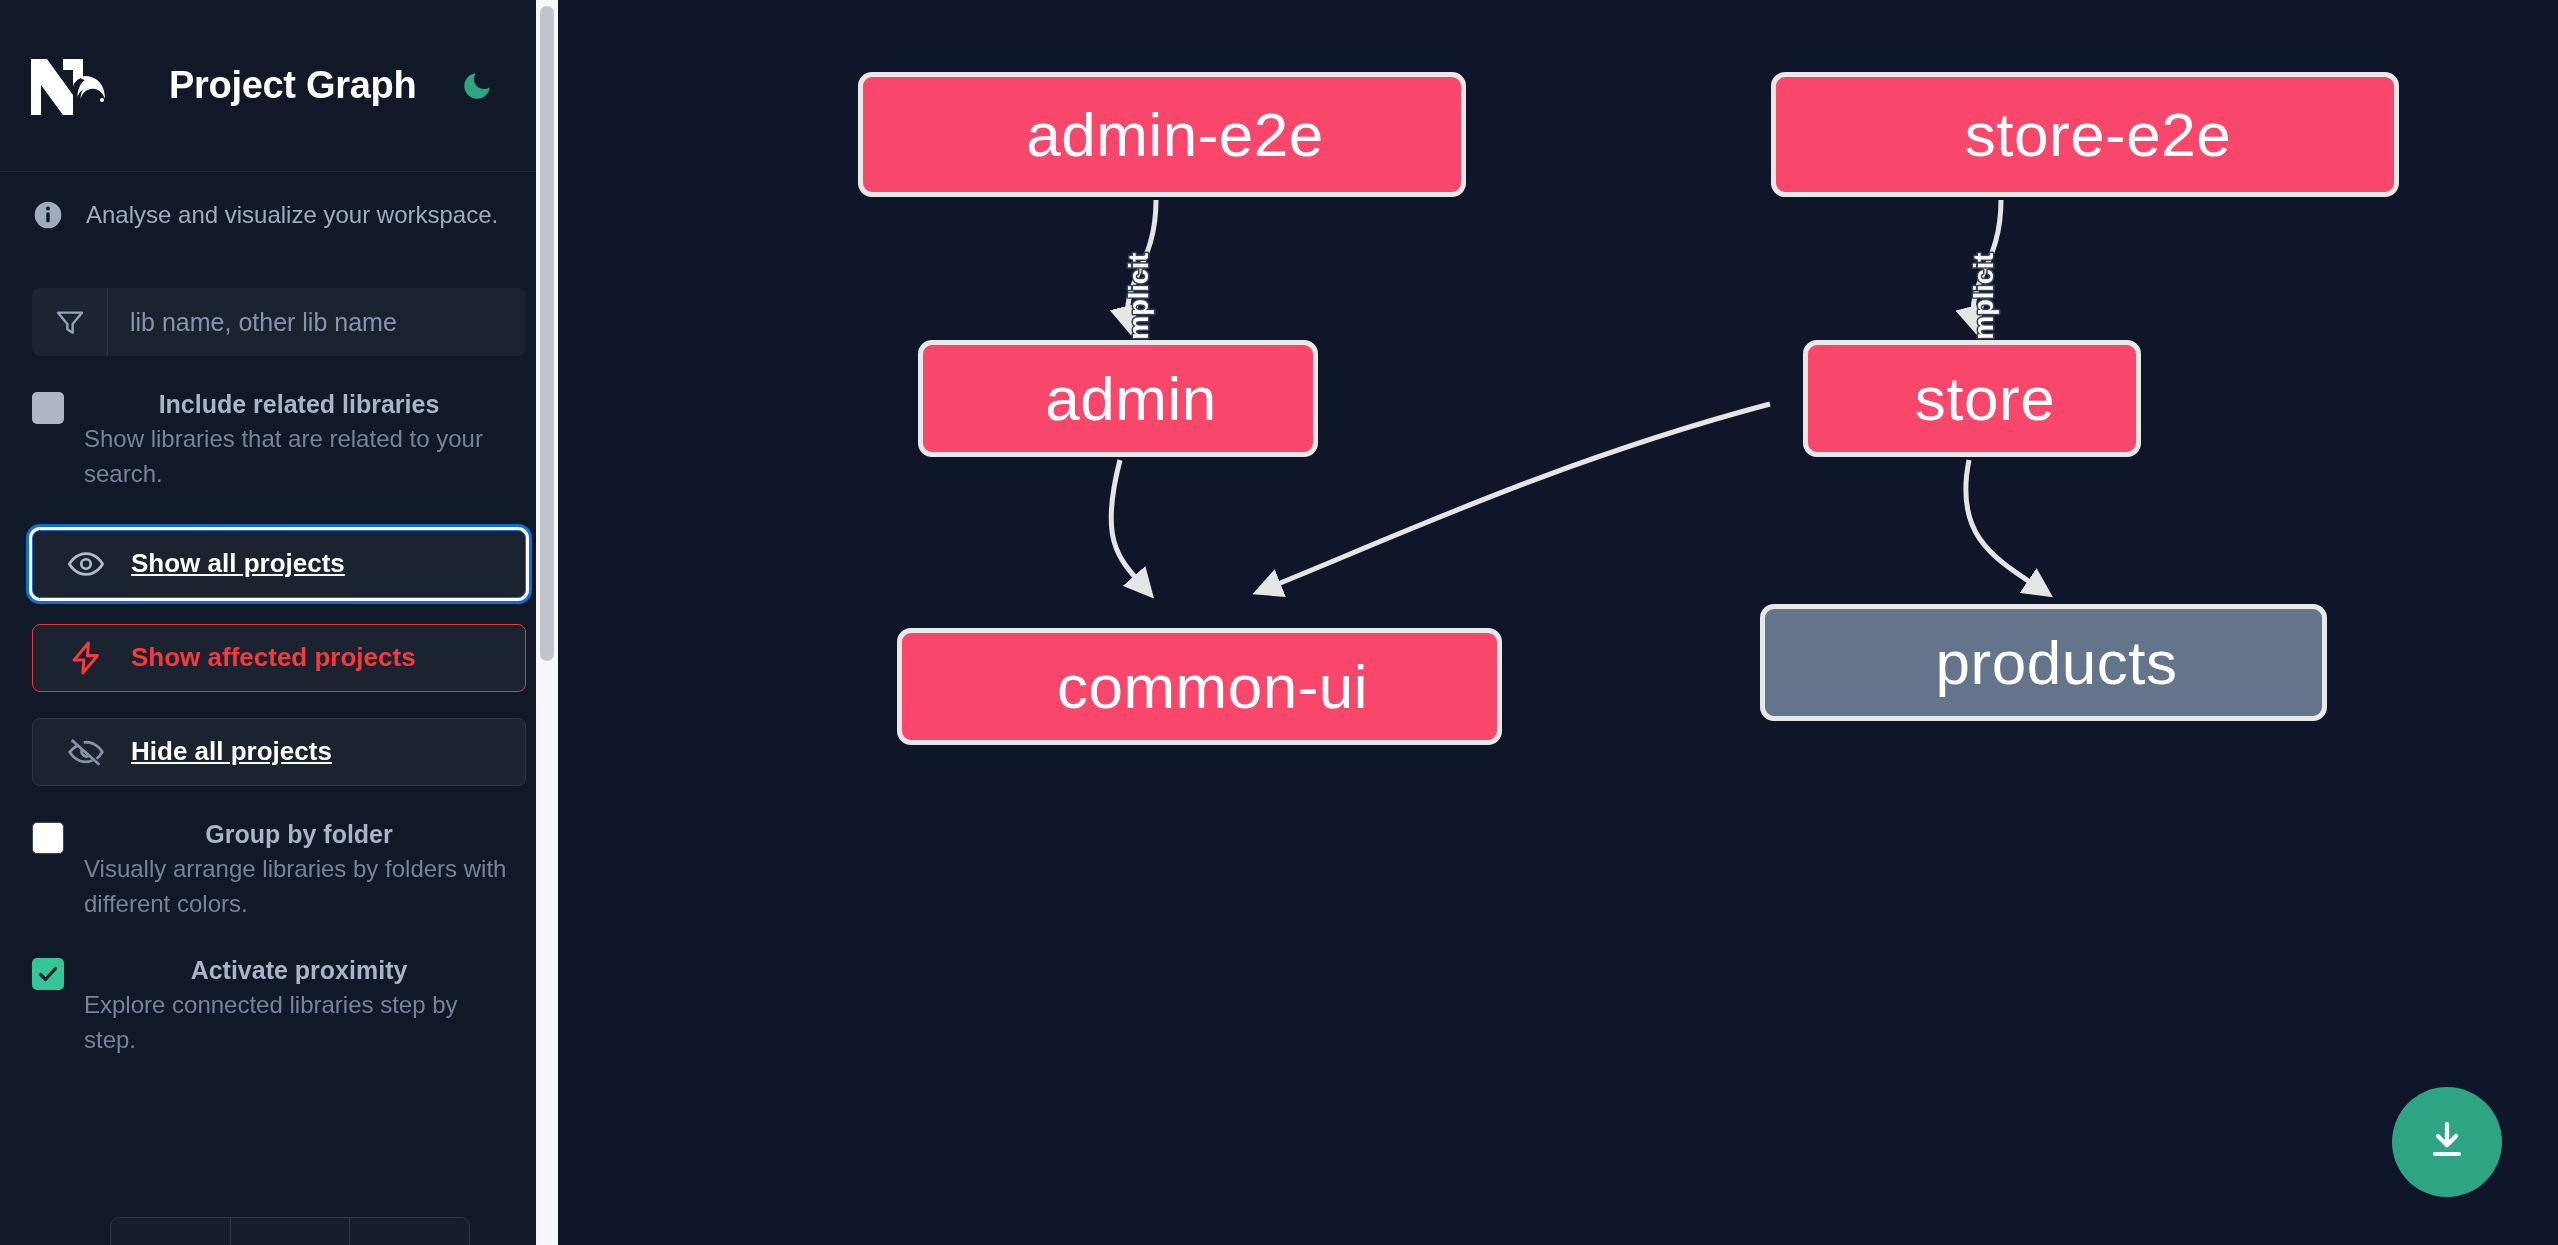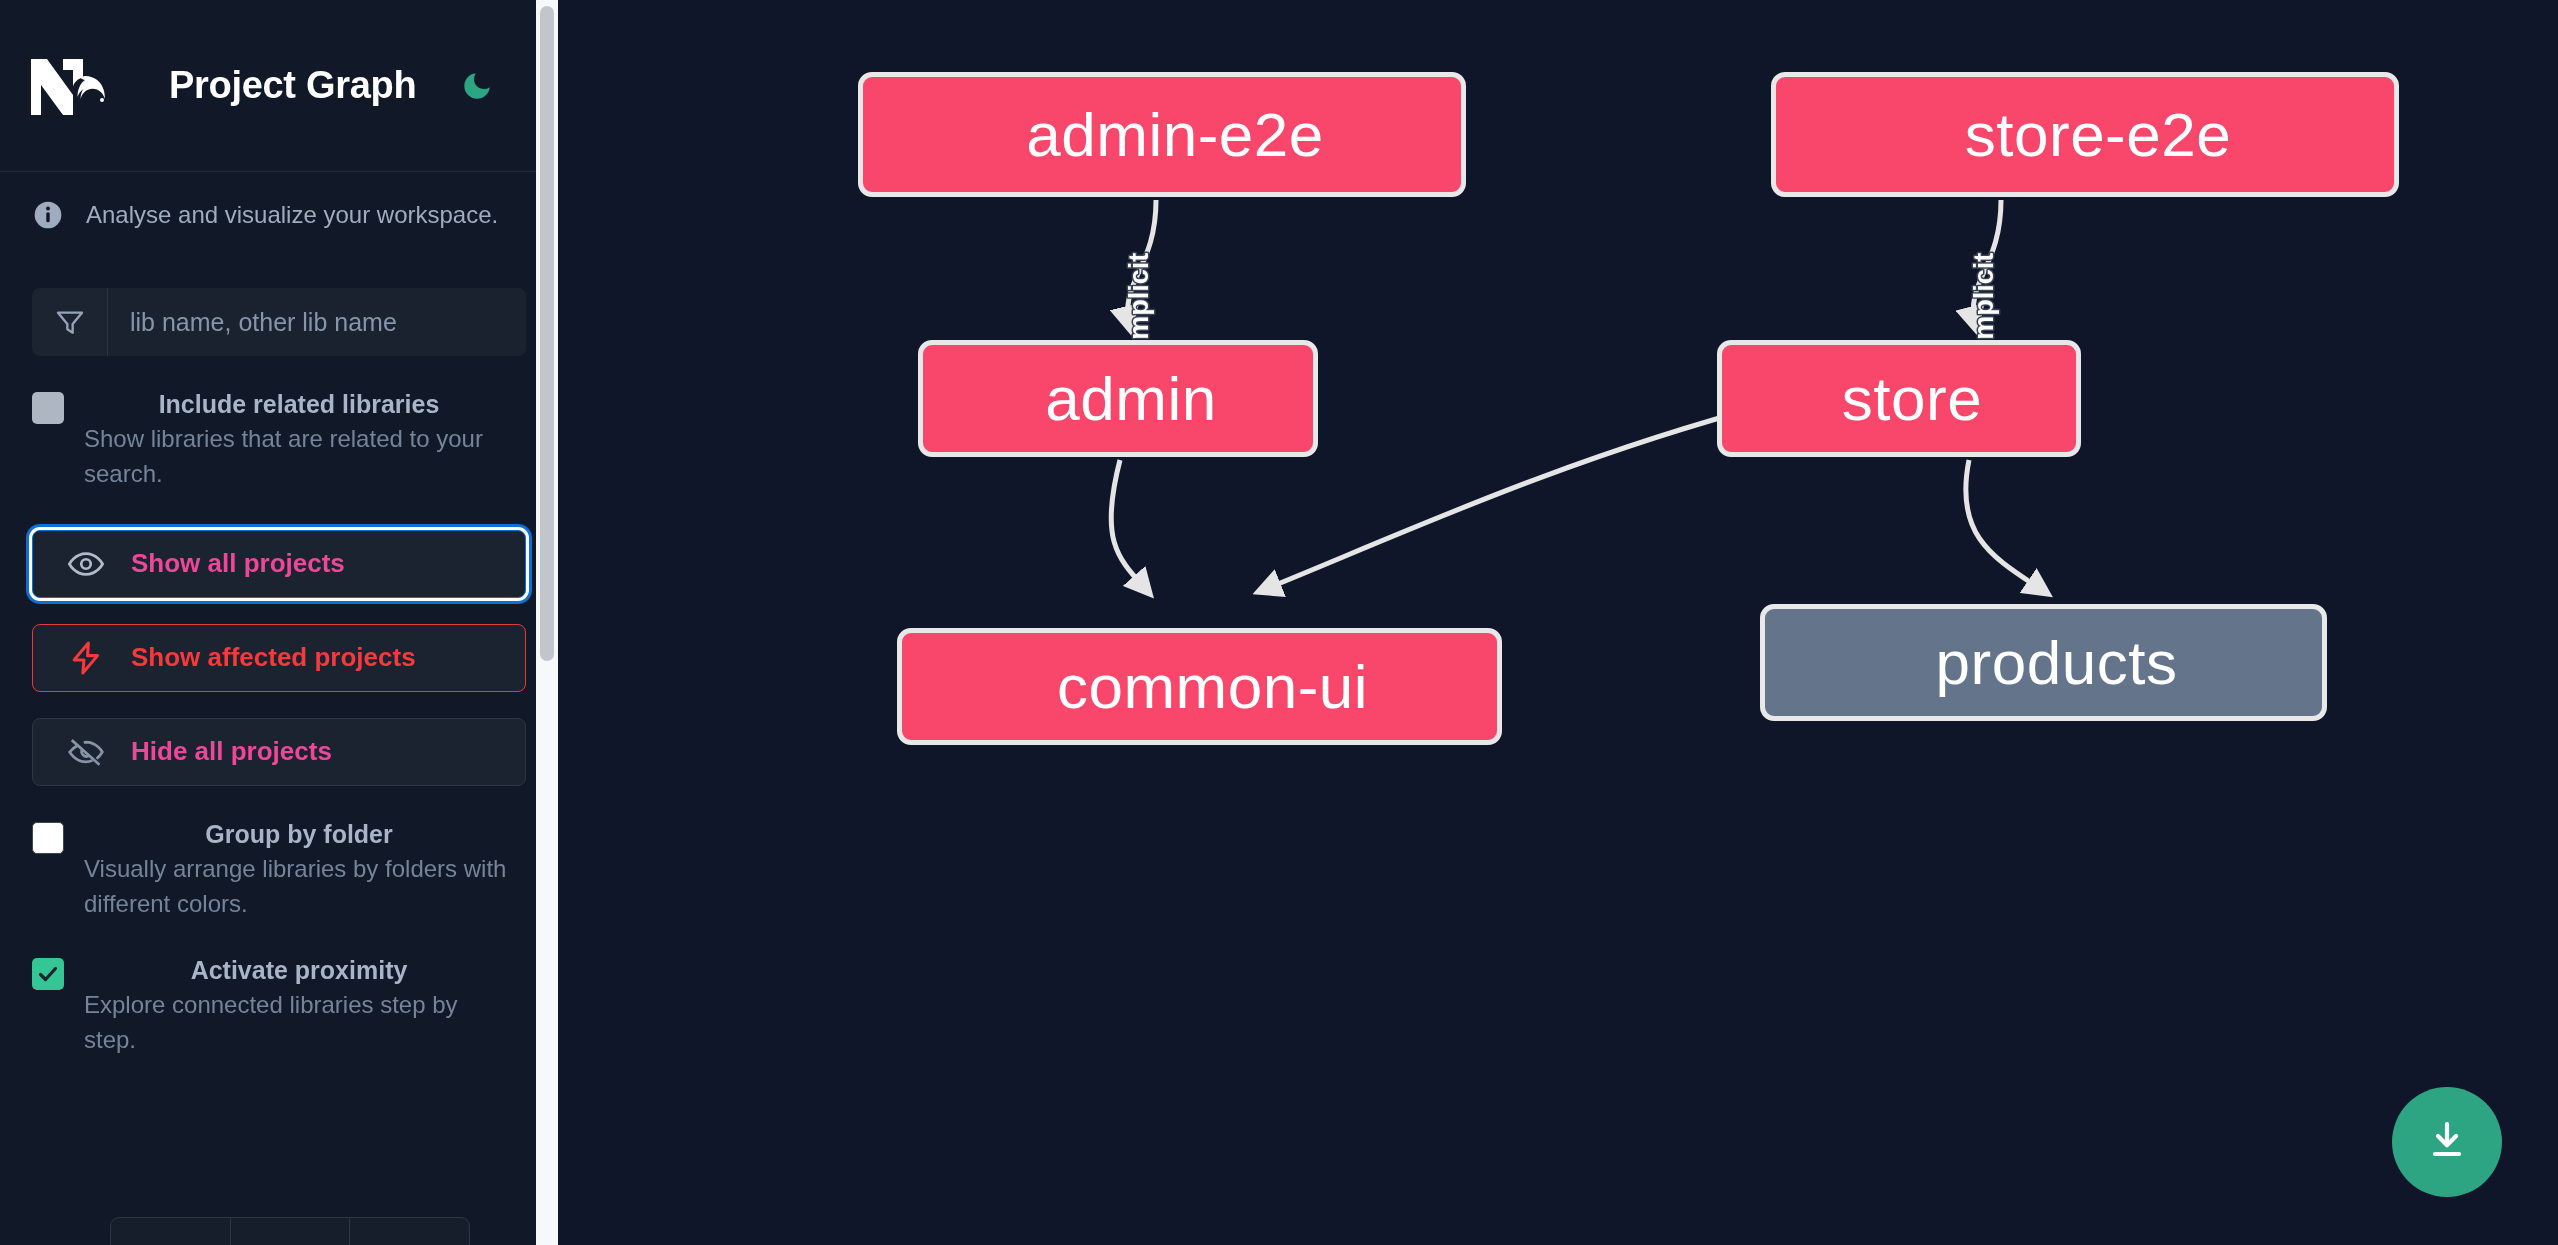--- a/index.html
+++ b/index.html
@@ -134,21 +134,21 @@
     font-size: 26px;
     font-weight: 700;
     margin-left: 26px;
     white-space: nowrap;
   }
   .gbtn.focused {
     border-color: #0F6FD4;
     box-shadow: 0 0 0 3px #FFFFFF, 0 0 0 6px #0F6FD4;
   }
   .gbtn.danger { border-color: #E23B3B; }
-  .gbtn .lbl-default { color: #ec4899; }
+  .gbtn .lbl-default { color: #ffffff; text-decoration: underline; }
   .gbtn .lbl-danger  { color: #F6393B; }
   .ico { width: 38px; height: 38px; flex: 0 0 38px; }
 
   
   .sb-footer-stub {
     position: absolute;
     left: 110px; bottom: -28px;
     width: 360px; height: 56px;
     border: 1px solid #2C3646;
     border-radius: 9px;
@@ -352,21 +352,21 @@
 
     <div class="gnode affected" style="left:300px;top:72px;width:608px;height:125px">
       <span>admin-e2e</span>
     </div>
     <div class="gnode affected" style="left:1213px;top:72px;width:628px;height:125px">
       <span>store-e2e</span>
     </div>
     <div class="gnode affected" style="left:360px;top:340px;width:400px;height:117px">
       <span>admin</span>
     </div>
-    <div class="gnode affected" style="left:1159px;top:340px;width:364px;height:117px">
+    <div class="gnode affected" style="left:1245px;top:340px;width:338px;height:117px">
       <span>store</span>
     </div>
     <div class="gnode affected" style="left:339px;top:628px;width:605px;height:117px">
       <span>common-ui</span>
     </div>
     <div class="gnode neutral" style="left:1202px;top:604px;width:567px;height:117px">
       <span>products</span>
     </div>
 
     <div class="fab">

